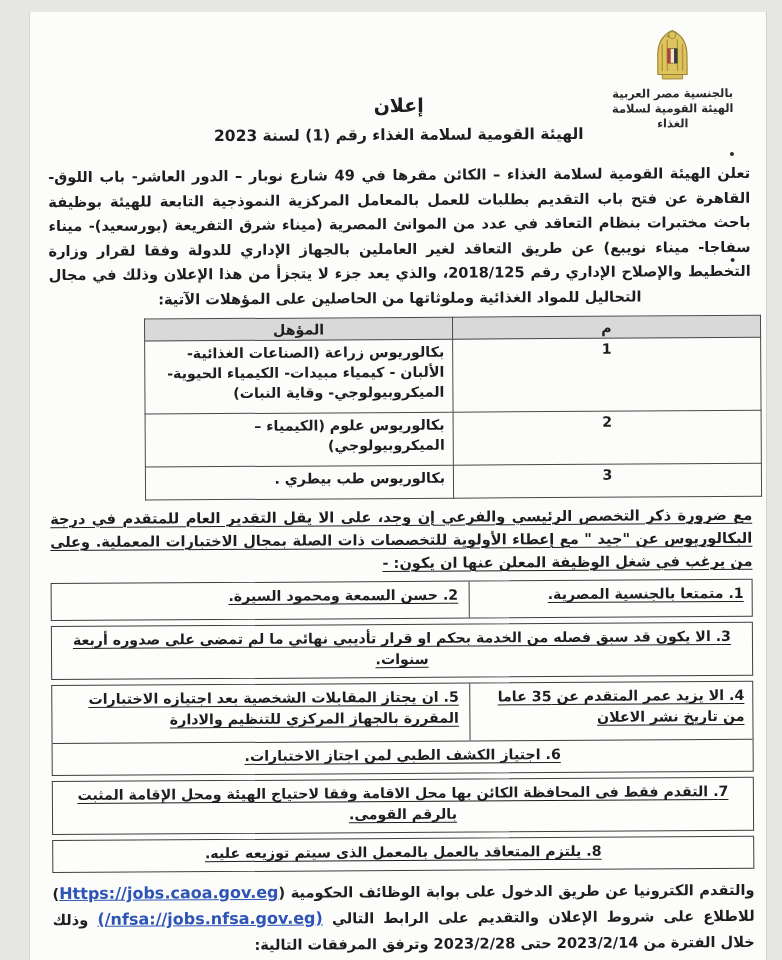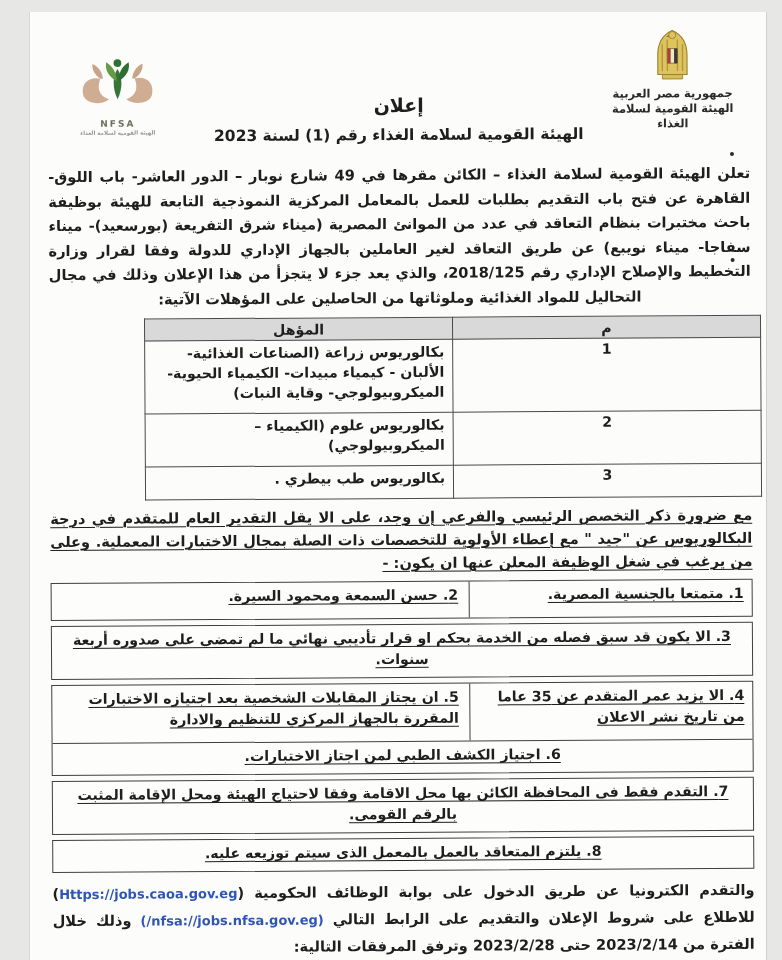--- a/index.html
+++ b/index.html
@@ -47,21 +47,21 @@
   
   .conds { margin-top:7px; font-size:14.2px; }
   .cbox { border:1.4px solid #3f3f3f; margin-bottom:5px; background:#fdfdfc; }
   .split { display:flex; }
   .cell-r { width:40.5%; border-left:1.4px solid #3f3f3f; padding:3px 8px 12px 6px; text-align:right; line-height:21px; }
   .cell-l { flex:1; padding:3px 10px 12px 6px; text-align:right; line-height:21px; }
   .cfull { padding:3px 10px 7px; text-align:center; line-height:21px; }
   .row6 { border-top:1.4px solid #3f3f3f; }
   
   .apply { margin-top:8px; font-size:14.6px; line-height:26px; text-align:justify; }
-  .link { color:#2e55b5; font-size:13px; cursor:pointer; }
+  .link { color:#2e55b5; font-size:16px; text-decoration:underline; cursor:pointer; }
   
   .atts { margin-top:3px; font-size:14.6px; }
   .arow { display:flex; justify-content:space-between; align-items:flex-start; line-height:20px; margin-bottom:8px; }
   .arow span { display:inline-block; }
   .rowA { padding-left:250px; }
 </style>
 </head>
 <body>
 
 <div class="page">
@@ -72,38 +72,24 @@
         <svg width="50" height="54" viewBox="0 0 44 48">
           <rect x="13" y="41" width="18" height="4" fill="#d7bd58" stroke="#9a8330" stroke-width="0.8"></rect>
           <path d="M22 2 C13 6 9 14 9 24 L9 41 L35 41 L35 24 C35 14 31 6 22 2 Z" fill="#ddc45e" stroke="#9a8330" stroke-width="1"></path>
           <path d="M13 14 L13 38 M17.5 10 L17.5 38 M26.5 10 L26.5 38 M31 14 L31 38" stroke="#b29637" stroke-width="1.2" fill="none"></path>
           <circle cx="22" cy="6" r="3.2" fill="#ddc45e" stroke="#9a8330" stroke-width="0.8"></circle>
           <path d="M19 6 L16.5 7.2 L19 8 Z" fill="#8a742a"></path>
           <rect x="17.5" y="18" width="9" height="13" fill="#efe7c8" stroke="#8a742a" stroke-width="0.8"></rect>
           <rect x="17.5" y="18" width="3" height="13" fill="#a84338"></rect>
           <rect x="23.5" y="18" width="3" height="13" fill="#3a3a38"></rect>
         </svg>
-        <div class="ar">جمهورية مصر العربية</div>
+        <div class="ar">بالجنسية مصر العربية</div>
         <div class="ar">الهيئة القومية لسلامة الغذاء</div>
       </div>
 
-      <div class="nfsa">
-        <svg width="86" height="64" viewBox="0 0 100 74">
-          <path d="M10 50 C7 36 17 28 30 31 C26 42 28 51 40 55 C32 62 13 61 10 50 Z" fill="#cead92"></path>
-          <path d="M90 50 C93 36 83 28 70 31 C74 42 72 51 60 55 C68 62 87 61 90 50 Z" fill="#cead92"></path>
-          <path d="M30 31 C24 27 20 21 21 14 C28 17 32 23 33 31 Z" fill="#c8a589"></path>
-          <path d="M70 31 C76 27 80 21 79 14 C72 17 68 23 67 31 Z" fill="#c8a589"></path>
-          <circle cx="50" cy="13" r="4.5" fill="#2f7033"></circle>
-          <path d="M50 20 C44 29 44 43 50 55 C56 43 56 29 50 20 Z" fill="#35753a"></path>
-          <path d="M49 34 C40 29 35 21 37 12 C45 17 49 25 49 34 Z" fill="#679a46"></path>
-          <path d="M51 34 C60 29 65 21 63 12 C55 17 51 25 51 34 Z" fill="#2f6e33"></path>
-        </svg>
-        <div class="nfsa-en">NFSA</div>
-        <div class="nfsa-ar">الهيئة القومية لسلامة الغذاء</div>
-      </div>
 
       <div class="doc-title">إعلان</div>
       <div class="doc-subtitle">الهيئة القومية لسلامة الغذاء رقم (1) لسنة 2023</div>
     </div>
 
     <div class="dot dot1"></div>
     <div class="dot dot2"></div>
 
     <p class="intro">تعلن الهيئة القومية لسلامة الغذاء – الكائن مقرها في 49 شارع نوبار – الدور العاشر- باب اللوق- القاهرة عن فتح باب التقديم بطلبات للعمل بالمعامل المركزية النموذجية التابعة للهيئة بوظيفة باحث مختبرات بنظام التعاقد في عدد من الموانئ المصرية (ميناء شرق التفريعة (بورسعيد)- ميناء سفاجا- ميناء نويبع) عن طريق التعاقد لغير العاملين بالجهاز الإداري للدولة وفقا لقرار وزارة التخطيط والإصلاح الإداري رقم 2018/125، والذي يعد جزء لا يتجزأ من هذا الإعلان وذلك في مجال التحاليل للمواد الغذائية وملوثاتها من الحاصلين على المؤهلات الآتية:</p>
 

